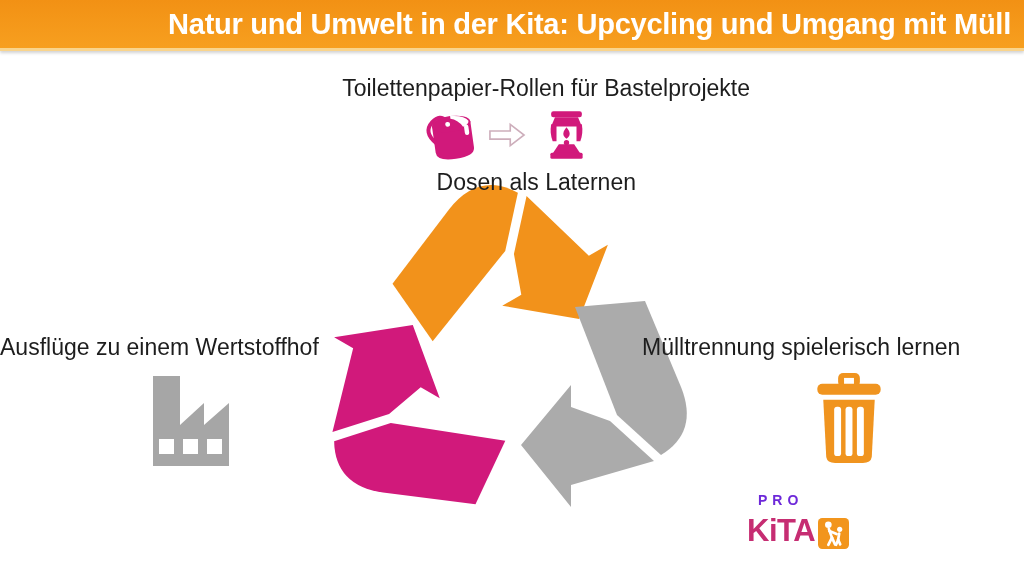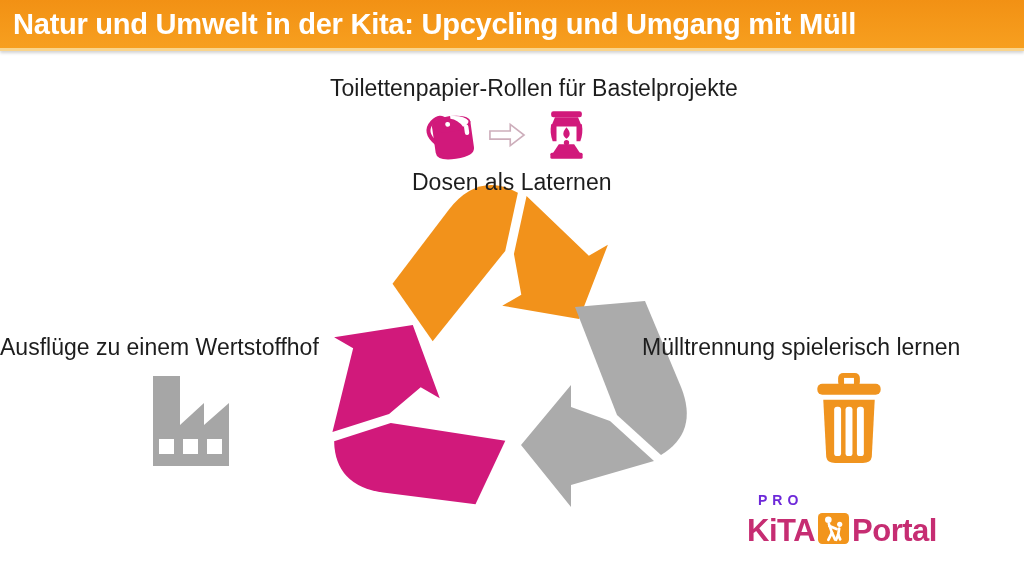--- a/index.html
+++ b/index.html
@@ -9,36 +9,36 @@
     font-family:"Liberation Sans","DejaVu Sans",sans-serif;
     color:#1d1d1d;
   }
   .abs{position:absolute;}
   
   .header{
     left:0;top:0;width:1024px;height:48px;
     background:linear-gradient(#f29114,#f79f1f);
     border-bottom:3px solid #f9d48c;
     box-shadow:0 2px 3px rgba(0,0,0,.18);
-    display:flex;align-items:center;justify-content:flex-start;
+    display:flex;align-items:center;justify-content:flex-end;
   }
   .header-title{
     color:#ffffff;font-size:30px;font-weight:700;letter-spacing:-.3px;
     white-space:nowrap;transform:scaleX(.97);
   }
   .lbl{
     font-size:23px;line-height:27px;white-space:nowrap;color:#1d1d1d;
   }
-  .center{text-align:left;}
+  .center{text-align:right;}
   .logo-pro{
     left:758px;top:492px;font-size:14px;font-weight:700;letter-spacing:5px;
     color:#6d28d9;
   }
   .logo-row{
-    left:747px;top:513px;display:flex;align-items:flex-start;gap:3px;
+    left:747px;top:513px;display:flex;align-items:flex-end;gap:3px;
   }
   .logo-word{
     font-size:31px;font-weight:800;color:#C62D72;letter-spacing:-.5px;
   }
   svg{display:block;}
 </style>
 </head>
 <body>
 
 <div class="abs header">
@@ -120,14 +120,13 @@
       <path d="M11,12.5 L18,15.5"></path>
       <path d="M13.5,19 L10,26"></path>
       <path d="M13.5,19 L16.5,25.5"></path>
       <path d="M20.5,15 L19.5,21"></path>
       <path d="M19.5,21 L17.5,26"></path>
       <path d="M19.5,21 L21.5,25.5"></path>
     </g>
     <circle cx="10" cy="6.5" r="3.2" fill="#ffffff"></circle>
     <circle cx="21" cy="11" r="2.5" fill="#ffffff"></circle>
   </svg>
-  <span class="logo-word">Portal</span>
 </div>
 
 </body></html>

